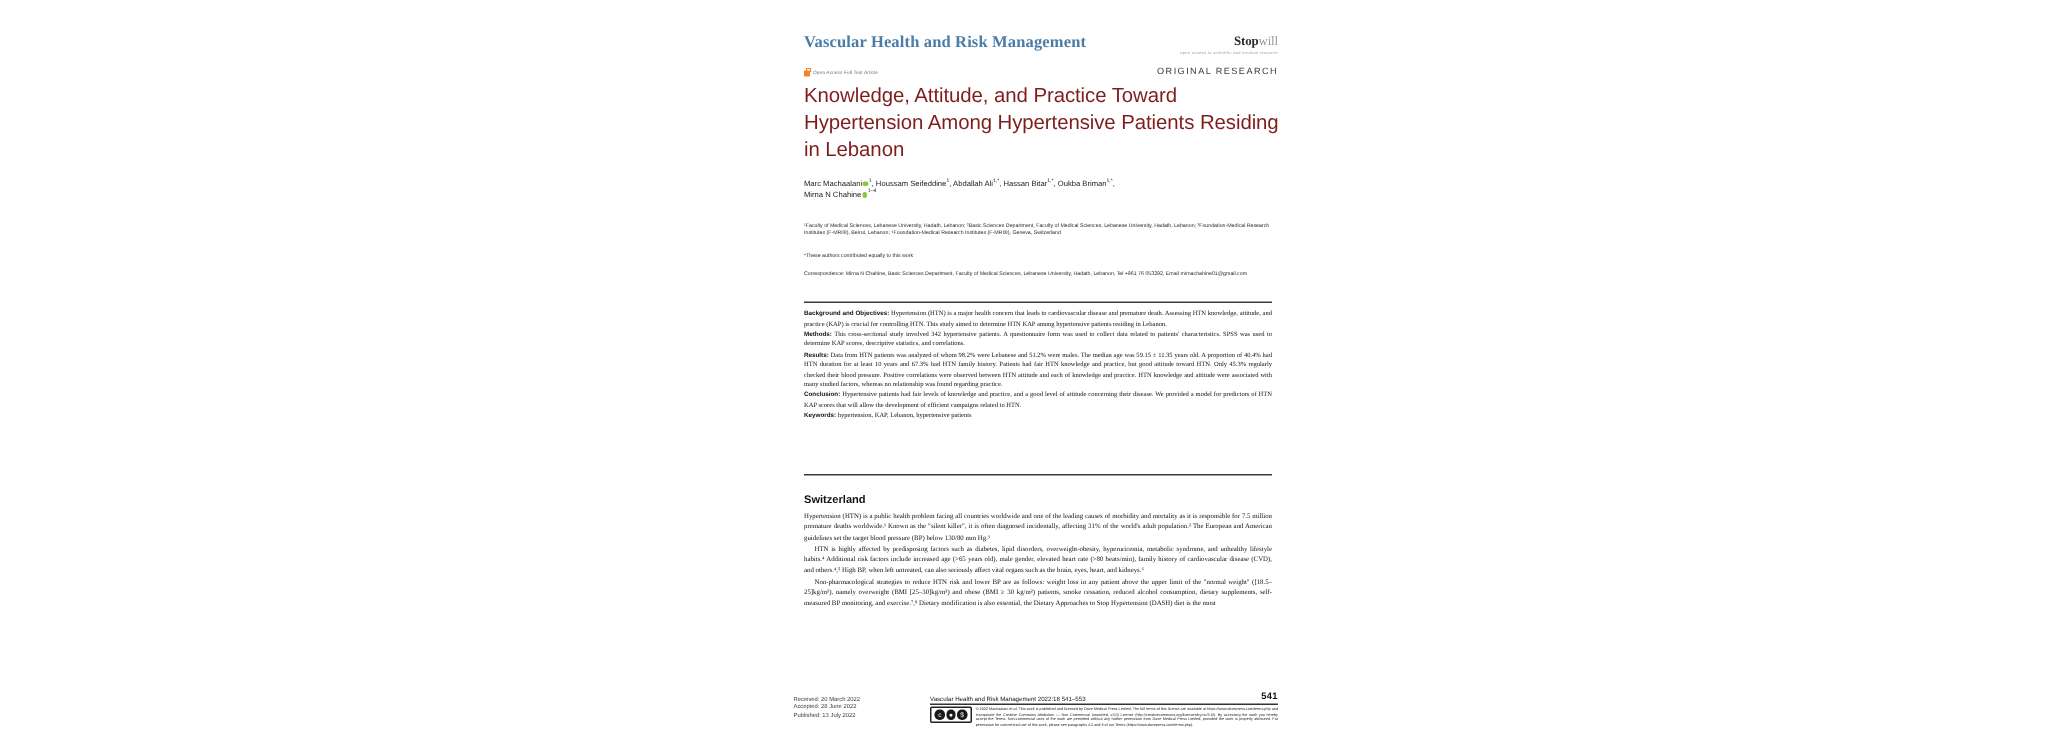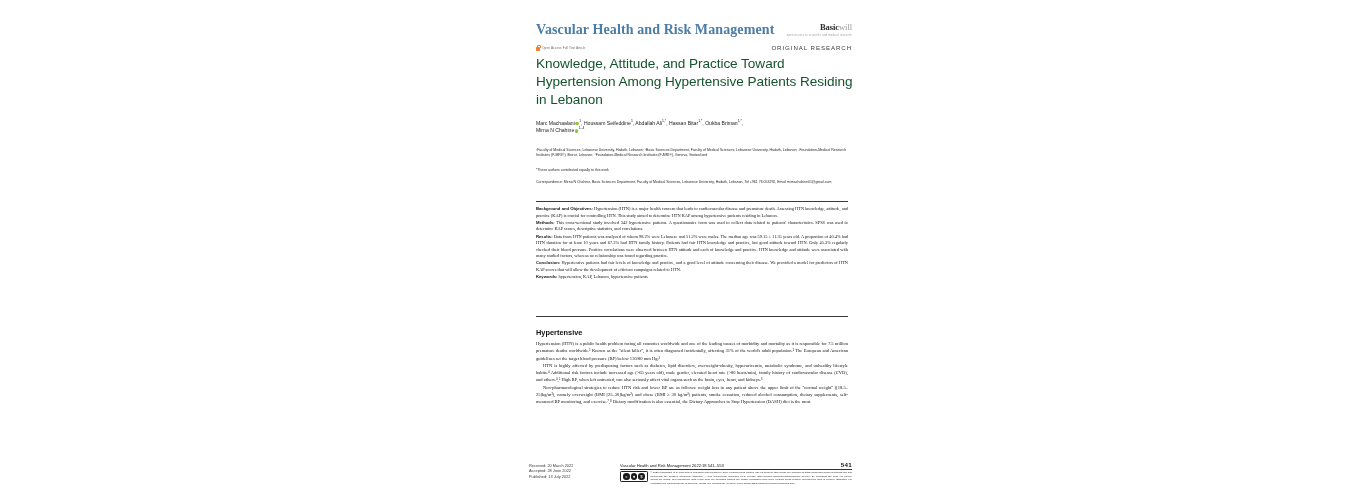--- a/index.html
+++ b/index.html
@@ -49,21 +49,21 @@
     left: 36px;
     top: 22px;
     width: 316px;
     display: flex;
     justify-content: space-between;
     align-items: flex-start;
   }
   .journal-name {
     font-family: "Liberation Serif", serif;
     font-weight: bold;
-    font-size: 14px;
+    font-size: 11px;
     color: #4a7ca6;
     letter-spacing: 0.1px;
     text-align: right;
   }
   .dove-wrap { text-align: right; }
   .dove-logo {
     font-family: "Liberation Serif", serif;
     font-size: 8.6px;
     font-weight: bold;
     letter-spacing: -0.1px;
@@ -125,21 +125,21 @@
 
   
   .title {
     position: absolute;
     left: 36px;
     top: 55px;
     width: 320px;
     font-family: "Liberation Sans", sans-serif;
     font-size: 13.6px;
     line-height: 18.2px;
-    color: #14532d;
+    color: #7f1d1d;
     font-weight: normal;
     letter-spacing: -0.05px;
   }
 
   
   .authors {
     position: absolute;
     left: 36px;
     top: 120px;
     width: 316px;
@@ -321,21 +321,21 @@
 <div class="watermark">
   <span class="wm1">Vascular Health and Risk Management downloaded from https://www.dovepress.com/ by 54.84.28.227</span>
   <span class="wm2">For personal use only.</span>
 </div>
 
 <div class="page">
 
   <div class="masthead">
     <div class="journal-name">Vascular Health and Risk Management</div>
     <div class="dove-wrap">
-      <div class="dove-logo"><span class="dove-dark">Basic</span><span class="dove-grey">will</span></div>
+      <div class="dove-logo"><span class="dove-dark">Stop</span><span class="dove-grey">will</span></div>
       <div class="dove-tag">open access to scientific and medical research</div>
     </div>
   </div>
 
   <div class="oa-row">
     <div class="oa-left">
       <span class="lock-icon">
           <span class="shackle"></span>
           <span class="body"></span>
         </span>
@@ -360,21 +360,21 @@
   <div class="abstract">
     <p><b>Background and Objectives:</b><span> Hypertension (HTN) is a major health concern that leads to cardiovascular disease and premature death. Assessing HTN knowledge, attitude, and practice (KAP) is crucial for controlling HTN. This study aimed to determine HTN KAP among hypertensive patients residing in Lebanon.</span></p>
     <p><b>Methods:</b><span> This cross-sectional study involved 342 hypertensive patients. A questionnaire form was used to collect data related to patients' characteristics. SPSS was used to determine KAP scores, descriptive statistics, and correlations.</span></p>
     <p><b>Results:</b><span> Data from HTN patients was analyzed of whom 98.2% were Lebanese and 51.2% were males. The median age was 59.15 ± 11.35 years old. A proportion of 40.4% had HTN duration for at least 10 years and 67.3% had HTN family history. Patients had fair HTN knowledge and practice, but good attitude toward HTN. Only 45.3% regularly checked their blood pressure. Positive correlations were observed between HTN attitude and each of knowledge and practice. HTN knowledge and attitude were associated with many studied factors, whereas no relationship was found regarding practice.</span></p>
     <p><b>Conclusion:</b><span> Hypertensive patients had fair levels of knowledge and practice, and a good level of attitude concerning their disease. We provided a model for predictors of HTN KAP scores that will allow the development of efficient campaigns related to HTN.</span></p>
     <p><b>Keywords:</b><span> hypertension, KAP, Lebanon, hypertensive patients</span></p>
   </div>
 
   <div class="rule-bottom"></div>
 
-  <div class="intro-head">Hypertensive</div>
+  <div class="intro-head">Switzerland</div>
   <div class="intro-body">
     <p>Hypertension (HTN) is a public health problem facing all countries worldwide and one of the leading causes of morbidity and mortality as it is responsible for 7.5 million premature deaths worldwide.¹ Known as the "silent killer", it is often diagnosed incidentally, affecting 31% of the world's adult population.² The European and American guidelines set the target blood pressure (BP) below 130/80 mm Hg.³</p>
     <p>HTN is highly affected by predisposing factors such as diabetes, lipid disorders, overweight-obesity, hyperuricemia, metabolic syndrome, and unhealthy lifestyle habits.⁴ Additional risk factors include increased age (&gt;65 years old), male gender, elevated heart rate (&gt;80 beats/min), family history of cardiovascular disease (CVD), and others.⁴,⁵ High BP, when left untreated, can also seriously affect vital organs such as the brain, eyes, heart, and kidneys.⁶</p>
     <p>Non-pharmacological strategies to reduce HTN risk and lower BP are as follows: weight loss in any patient above the upper limit of the "normal weight" ([18.5–25]kg/m²), namely overweight (BMI [25–30]kg/m²) and obese (BMI ≥ 30 kg/m²) patients, smoke cessation, reduced alcohol consumption, dietary supplements, self-measured BP monitoring, and exercise.⁷,⁸ Dietary modification is also essential, the Dietary Approaches to Stop Hypertension (DASH) diet is the most</p>
   </div>
 
   <div class="footer-dates">
     <div>Received: 20 March 2022</div>
     <div>Accepted: 28 June 2022</div>
     <div>Published: 13 July 2022</div>

